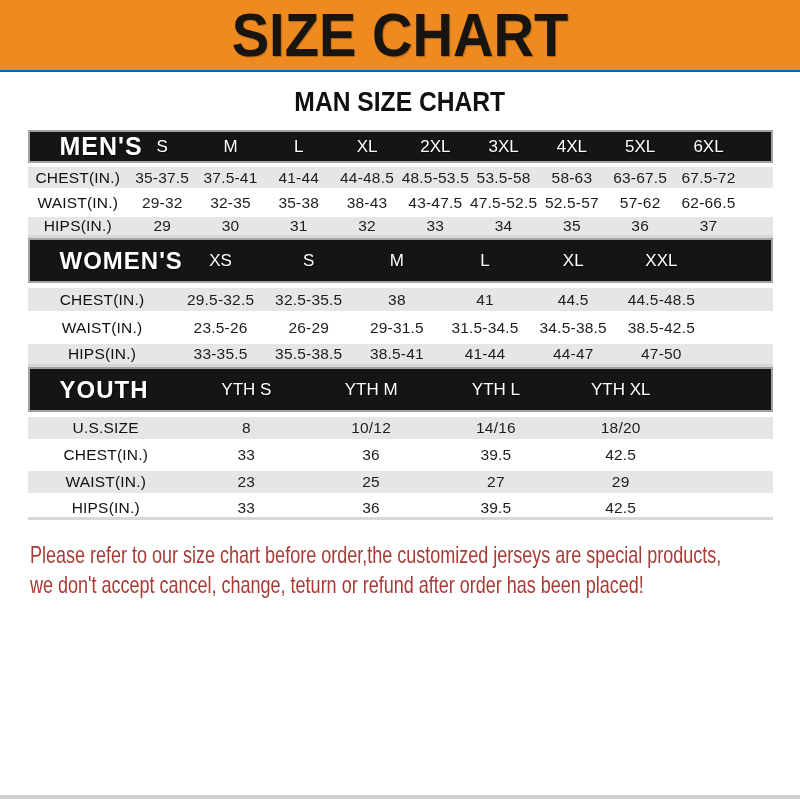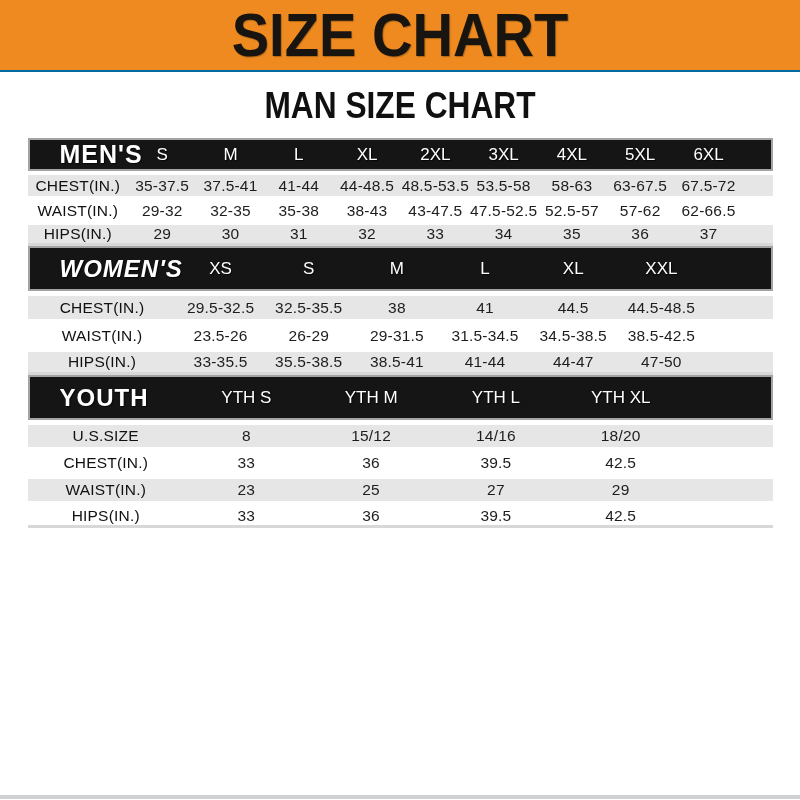--- a/index.html
+++ b/index.html
@@ -24,21 +24,21 @@
   .banner-title{
     display:inline-block;
     font-size:61px;font-weight:bold;color:#181410;
     letter-spacing:0px;line-height:1;
     transform:scaleX(0.92);
     text-shadow:1px 1px 1px rgba(0,0,0,0.25);
     white-space:nowrap;
   }
   .section-heading{
     text-align:center;margin:16px 0 14px 0;
-    font-size:36px;font-weight:bold;color:#101010;line-height:1;
+    font-size:28px;font-weight:bold;color:#101010;line-height:1;
   }
   .section-heading > span{display:inline-block;transform:scaleX(0.88);white-space:nowrap;}
   #sec-youth .section-heading{margin-top:38px;}
   .tbl{
     width:745px;margin:0 auto;
     border-collapse:separate;border-spacing:0;table-layout:fixed;
   }
   .tbl th{
     background:var(--bar);color:#fff;text-align:center;
     border-top:2px solid var(--frame);border-bottom:2px solid var(--frame);
@@ -61,21 +61,21 @@
     background:#ffffff;
   }
   .tbl tbody tr:nth-child(odd) td{background:var(--row-gray);}
   .tbl tbody tr:last-child td{border-bottom:3px solid #d8d8d8;}
   #sec-men .tbl td{height:25px;}
   #sec-women .tbl td{height:28px;border-top-width:5px;}
   #sec-youth .tbl td{height:27px;border-top-width:5px;}
   .tbl td.rowlabel{color:#111;}
   
   #sec-men   .corner{width:13.5%;} #sec-men   .spacer{width:4%;}
-  #sec-women .corner{width:20%;font-style:italic;}   #sec-women .spacer{width:9%;}
+  #sec-women .corner{width:20%;}   #sec-women .spacer{width:9%;}
   #sec-youth .corner{width:21%;}   #sec-youth .spacer{width:12%;}
   .disclaimer{margin:20px 0 0 30px;}
   .disclaimer p{
     margin:0;font-size:24px;line-height:30px;color:var(--red);
     transform:scaleX(0.75);transform-origin:left center;white-space:nowrap;
     font-weight:normal;
   }
   .bottom-strip{
     position:absolute;left:0;bottom:1px;width:100%;height:4px;background:#cfd2d4;
   }
@@ -209,21 +209,21 @@
             <th class="col">YTH M</th>
             <th class="col">YTH L</th>
             <th class="col">YTH XL</th>
             <th class="spacer"></th>
           </tr>
         </thead>
       <tbody>
           <tr>
             <td class="rowlabel">U.S.SIZE</td>
             <td class="val">8</td>
-            <td class="val">15/12</td>
+            <td class="val">10/12</td>
             <td class="val">14/16</td>
             <td class="val">18/20</td>
             <td class="spacer"></td>
           </tr>
           <tr>
             <td class="rowlabel">CHEST(IN.)</td>
             <td class="val">33</td>
             <td class="val">36</td>
             <td class="val">39.5</td>
             <td class="val">42.5</td>
@@ -242,15 +242,19 @@
             <td class="val">33</td>
             <td class="val">36</td>
             <td class="val">39.5</td>
             <td class="val">42.5</td>
             <td class="spacer"></td>
           </tr>
         </tbody>
     </table>
   </section>
 
+  <footer class="disclaimer">
+    <p>Please refer to our size chart before order,the customized jerseys are special products,</p>
+    <p>we don't accept cancel, change, teturn or refund after order has been placed!</p>
+  </footer>
 
   <div class="bottom-strip"></div>
 </div>
 
 </body></html>

